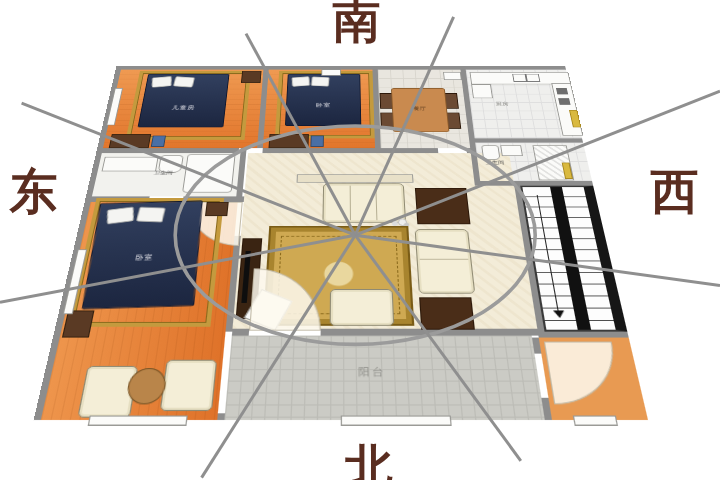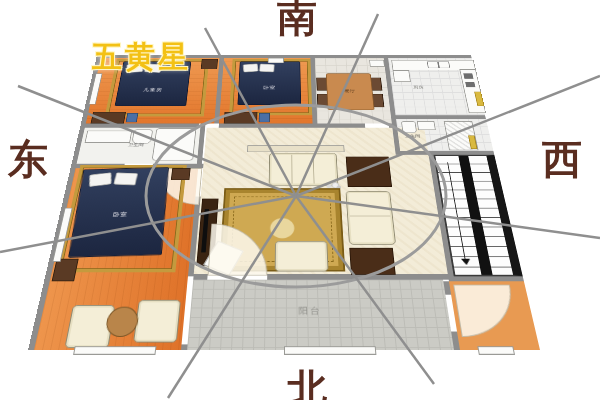--- a/index.html
+++ b/index.html
@@ -205,15 +205,14 @@
       <line x1="296" y1="196" x2="434" y2="384"></line>
       <line x1="296" y1="196" x2="168" y2="398"></line>
       <line x1="296" y1="196" x2="0" y2="252"></line>
     </g>
   </svg>
 
   <div class="dir" style="left:277px;top:-2px;">南</div>
   <div class="dir" style="left:287px;top:370px;">北</div>
   <div class="dir" style="left:8px;top:140px;">东</div>
   <div class="dir" style="left:542px;top:140px;">西</div>
-  <div class="star">五黄星</div>
 
 </div>
 
 </body></html>

